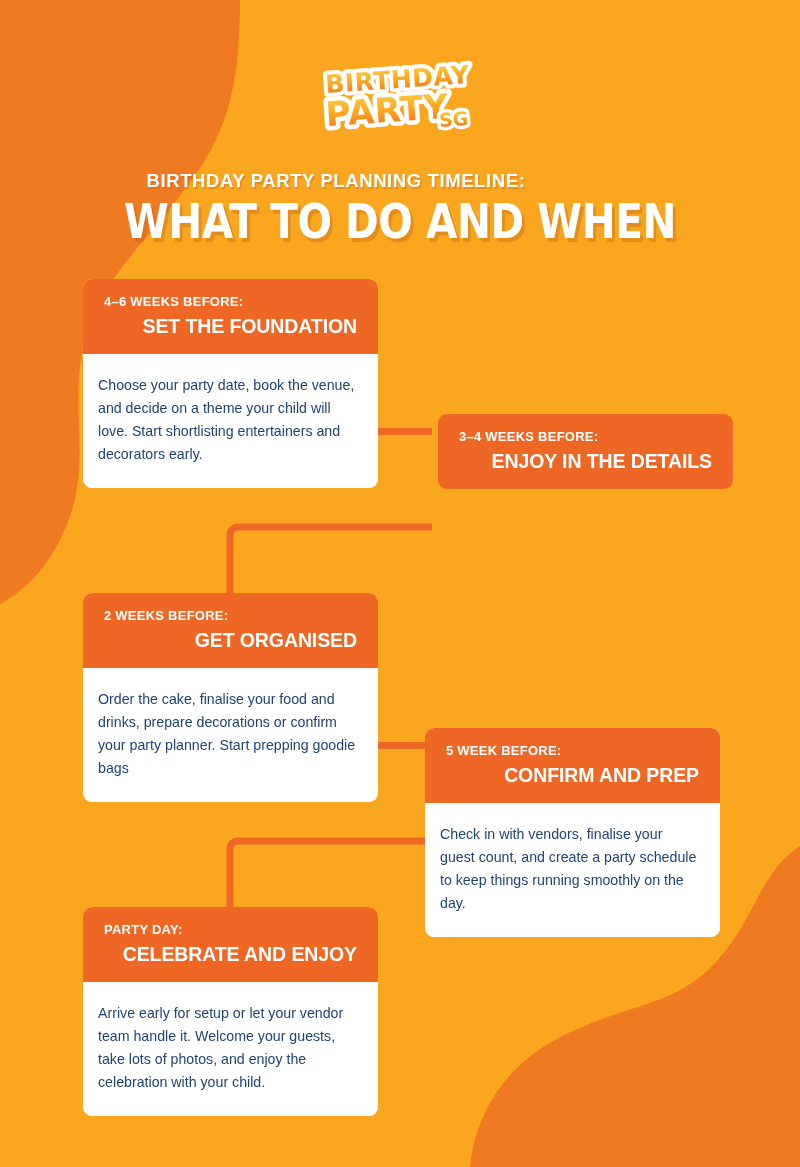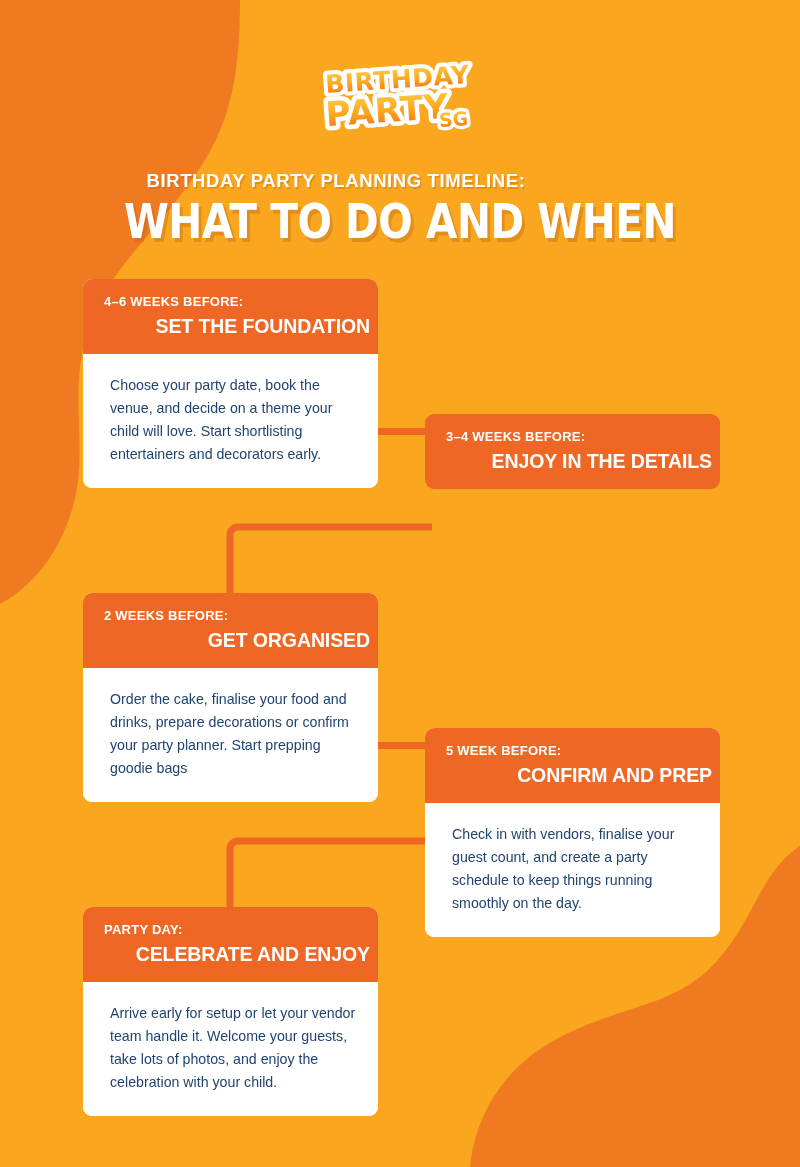--- a/index.html
+++ b/index.html
@@ -85,48 +85,48 @@
   .card {
     position: absolute;
     width: 295px;
     border-radius: 9px;
     overflow: hidden;
     background: #FFFFFF;
     z-index: 3;
   }
   .card-head {
     background: #EF6724;
-    padding: 15px 8px 16px 21px;
+    padding: 15px 21px 16px 21px;
   }
   .card-when {
     color: #FFFFFF;
     font-size: 13px;
     font-weight: bold;
     letter-spacing: 0.25px;
     line-height: 1.2;
   }
   .card-title {
     color: #FFFFFF;
     font-size: 19.5px;
     font-weight: bold;
     letter-spacing: -0.1px;
     line-height: 1.25;
     margin-top: 4px;
     text-align: right;
   }
   .card-body {
     background: #FFFFFF;
-    padding: 20px 21px 22px 27px;
+    padding: 20px 21px 22px 15px;
     color: #1F4370;
     font-size: 14.2px;
     line-height: 1.62;
   }
 
   .c1 { left: 83px;  top: 279px; }
-  .c2 { left: 425px; top: 414px; }
+  .c2 { left: 438px; top: 414px; }
   .c3 { left: 83px;  top: 593px; }
   .c4 { left: 425px; top: 728px; }
   .c5 { left: 83px;  top: 907px; }
 </style>
 </head>
 <body>
 
 <svg id="bg-decor" viewBox="0 0 800 1167" aria-hidden="true">
   <rect x="0" y="0" width="800" height="1167" fill="#FAA61E"></rect>
   <path d="M0,0 L240,0 C240,70 232,120 200,168 C150,242 108,268 88,330 C66,398 92,452 70,516 C52,568 22,592 0,604 Z" fill="#F07A22"></path>

